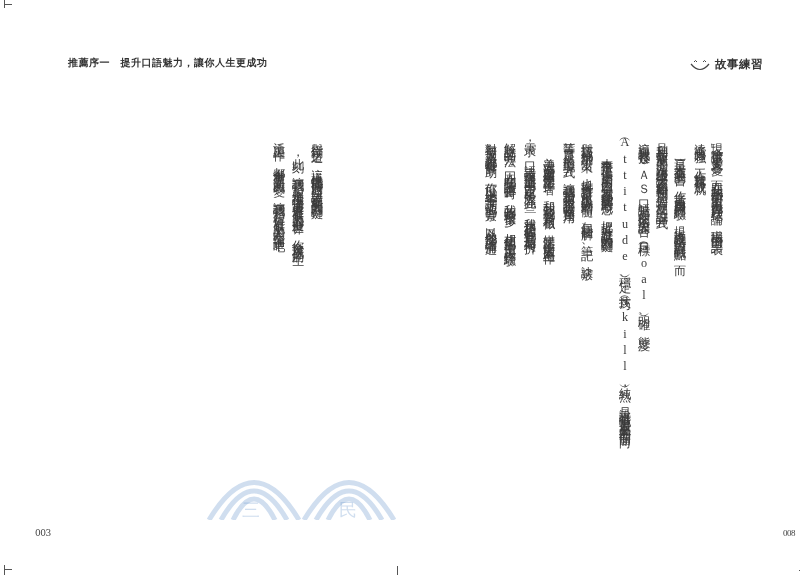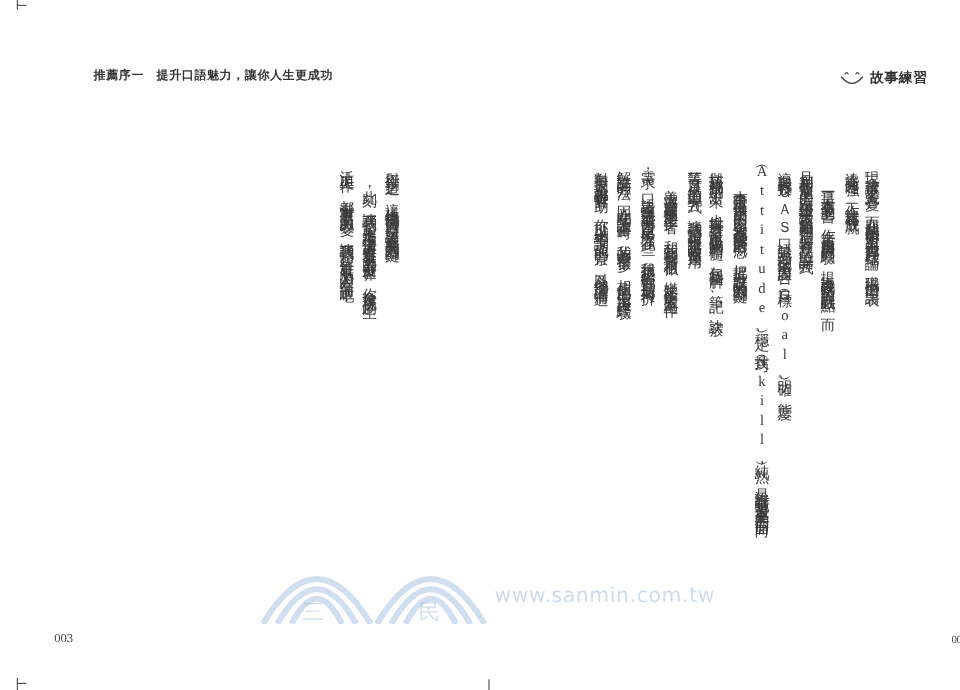--- a/index.html
+++ b/index.html
@@ -1,20 +1,20 @@
 <!DOCTYPE html>
 <html><head>
 <meta charset="utf-8">
 <style>
   html, body { margin:0; padding:0; }
   body {
     width:800px; height:575px; background:#ffffff; position:relative; overflow:hidden;
     font-family:"DejaVu Serif","Liberation Serif",serif; color:#333;
   }
-  .spread { position:absolute; left:14px; top:0; width:736px; height:575px; }
+  .spread { position:absolute; left:4px; top:0; width:736px; height:575px; }
   .page { position:absolute; top:0; height:575px; }
   .page-left { left:0; width:400px; }
   .page-right { left:400px; width:400px;font-family:Liberation Serif, serif; }
 
   .crop-mark { position:absolute; background:#555; }
 
   .running-head {
     position:absolute; top:56px; font-size:10px; font-weight:bold; color:#333;
     letter-spacing:0.5px; white-space:nowrap;
   }
@@ -95,15 +95,14 @@
         <path d="M5 70 Q50 -5 95 70"></path>
         <path d="M17 70 Q50 12 83 70"></path>
         <path d="M29 70 Q50 28 71 70"></path>
         <path d="M100 70 Q145 -5 190 70"></path>
         <path d="M112 70 Q145 12 178 70"></path>
         <path d="M124 70 Q145 28 166 70"></path>
       </g>
       <text x="38" y="66" font-size="18" fill="rgba(120,160,210,0.35)" font-family="DejaVu Serif, serif">三</text>
       <text x="135" y="66" font-size="18" fill="rgba(120,160,210,0.35)" font-family="DejaVu Serif, serif">民</text>
     </svg>
-    <div class="wm-url">www.sanmin.com.tw</div>
   </div>
 </div>
 
 </body></html>

